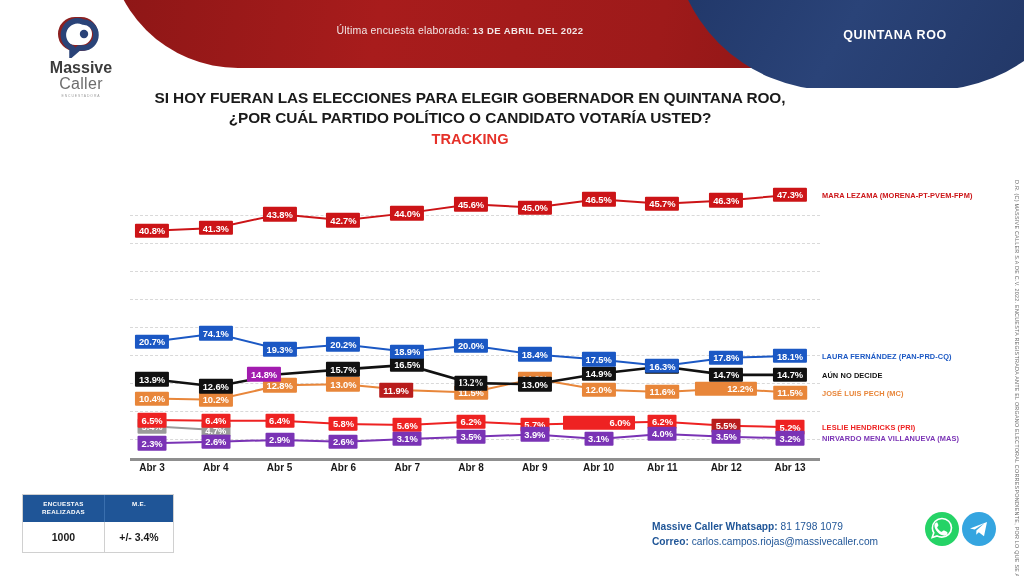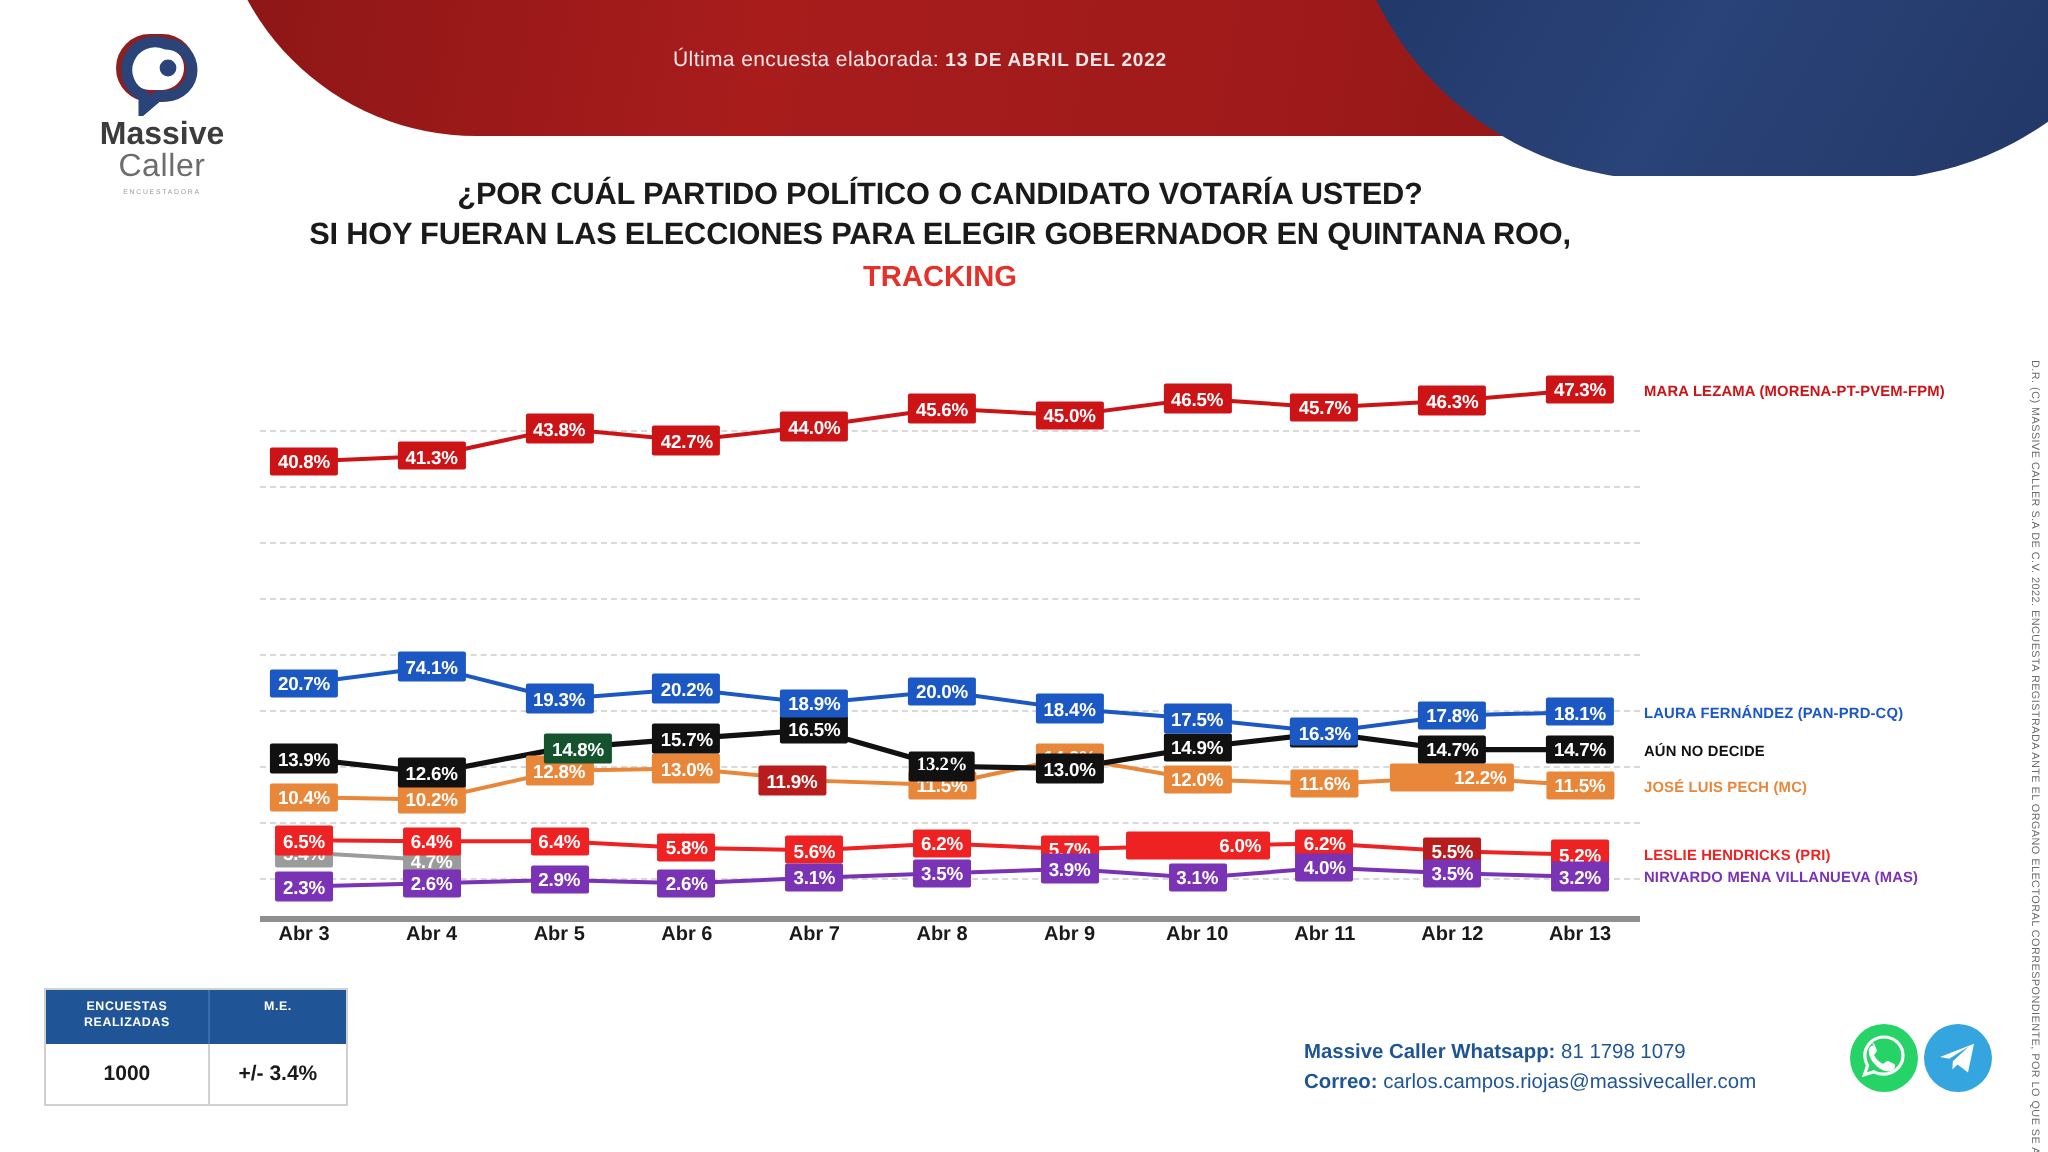--- a/index.html
+++ b/index.html
@@ -103,38 +103,39 @@
 </head>
 <body>
 
 <div class="header">
   <div class="hdr-red"></div>
   <div class="hdr-blue"></div>
   <div class="hdr-date">
     <span>Última encuesta elaborada:</span>
     <b>13 DE ABRIL DEL 2022</b>
   </div>
+  <div class="hdr-state">QUINTANA ROO</div>
 </div>
 
 <div class="logo">
   <div class="logo-mark">
     <svg viewBox="0 0 56 46" width="56" height="46">
       <path d="M8 22 a14 14 0 0 1 14-14 h6 a14 14 0 0 1 0 28 h-6 a14 14 0 0 1-14-14 z" fill="none" stroke="#8c2020" stroke-width="6"></path>
       <path d="M30 10 a13 13 0 0 1 0 26 h-4 l-7 6 v-6 a13 13 0 0 1 11-26 z" fill="none" stroke="#2a4378" stroke-width="5.5"></path>
       <circle cx="31" cy="22" r="4.2" fill="#2a4378"></circle>
     </svg>
   </div>
   <div class="logo-t1">Massive</div>
   <div class="logo-t2">Caller</div>
   <div class="logo-t3">ENCUESTADORA</div>
 </div>
 
 <div class="title-block">
+  <div class="title-l">SI HOY FUERAN LAS ELECCIONES PARA ELEGIR GOBERNADOR EN QUINTANA ROO,</div>
   <div class="title-l">¿POR CUÁL PARTIDO POLÍTICO O CANDIDATO VOTARÍA USTED?</div>
-  <div class="title-l">SI HOY FUERAN LAS ELECCIONES PARA ELEGIR GOBERNADOR EN QUINTANA ROO,</div>
   <div class="tracking">TRACKING</div>
 </div>
 
 <div class="chart-wrap">
   <div class="gridlines" id="gridlines">
       <div class="gridline" style="top: 47px;"></div>
       <div class="gridline" style="top: 75px;"></div>
       <div class="gridline" style="top: 103px;"></div>
       <div class="gridline" style="top: 131px;"></div>
       <div class="gridline" style="top: 159px;"></div>
@@ -161,21 +162,21 @@
       <div class="pt" style="background: rgb(232, 134, 58); left: 213.4px; top: 216.24px;">13.0%</div>
       <div class="pt" style="background: #b91c1c; left: 266px; top: 222.312px;">11.9%</div>
       <div class="pt" style="background: rgb(232, 134, 58); left: 341px; top: 224.52px;">11.5%</div>
       <div class="pt" style="background: rgb(232, 134, 58); left: 404.8px; top: 210.72px;">14.0%</div>
       <div class="pt" style="background: rgb(232, 134, 58); left: 468.6px; top: 221.76px;">12.0%</div>
       <div class="pt" style="background: rgb(232, 134, 58); left: 532.4px; top: 223.968px;">11.6%</div>
       <div class="pt" style="background: rgb(232, 134, 58); left: 596.2px; top: 220.656px; padding-left: 32px;">12.2%</div>
       <div class="pt" style="background: rgb(232, 134, 58); left: 660px; top: 224.52px;">11.5%</div>
       <div class="pt" style="background: rgb(17, 17, 17); left: 22px; top: 211.272px;">13.9%</div>
       <div class="pt" style="background: rgb(17, 17, 17); left: 85.8px; top: 218.448px;">12.6%</div>
-      <div class="pt" style="background: #14532d; left: 159px; top: 206.304px;">14.8%</div>
+      <div class="pt" style="background: #a21caf; left: 134px; top: 206.304px;">14.8%</div>
       <div class="pt" style="background: rgb(17, 17, 17); left: 213.4px; top: 201.336px;">15.7%</div>
       <div class="pt" style="background: rgb(17, 17, 17); left: 277.2px; top: 196.92px;">16.5%</div>
       <div class="pt" style="background: rgb(17, 17, 17); left: 341px; top: 215.136px; font-family: Liberation Serif, serif;">13.2%</div>
       <div class="pt" style="background: rgb(17, 17, 17); left: 404.8px; top: 216.24px;">13.0%</div>
       <div class="pt" style="background: rgb(17, 17, 17); left: 468.6px; top: 205.752px;">14.9%</div>
       <div class="pt" style="background: rgb(17, 17, 17); left: 532.4px; top: 198.576px;">16.2%</div>
       <div class="pt" style="background: rgb(17, 17, 17); left: 596.2px; top: 206.856px;">14.7%</div>
       <div class="pt" style="background: rgb(17, 17, 17); left: 660px; top: 206.856px;">14.7%</div>
       <div class="pt" style="background: rgb(27, 88, 196); left: 22px; top: 173.736px;">20.7%</div>
       <div class="pt" style="background: rgb(27, 88, 196); left: 85.8px; top: 165.456px;">74.1%</div>

